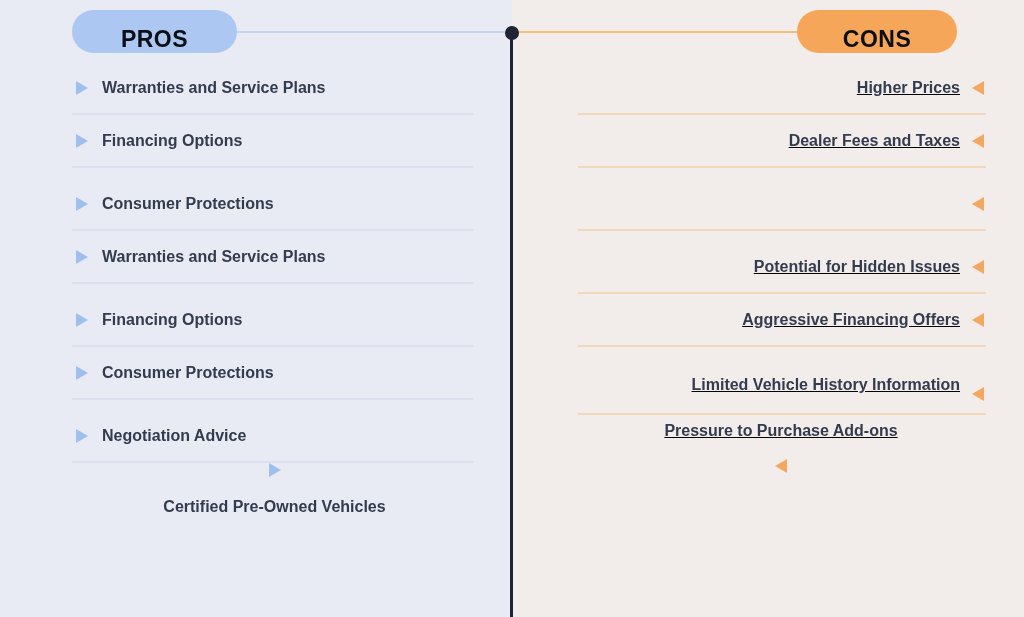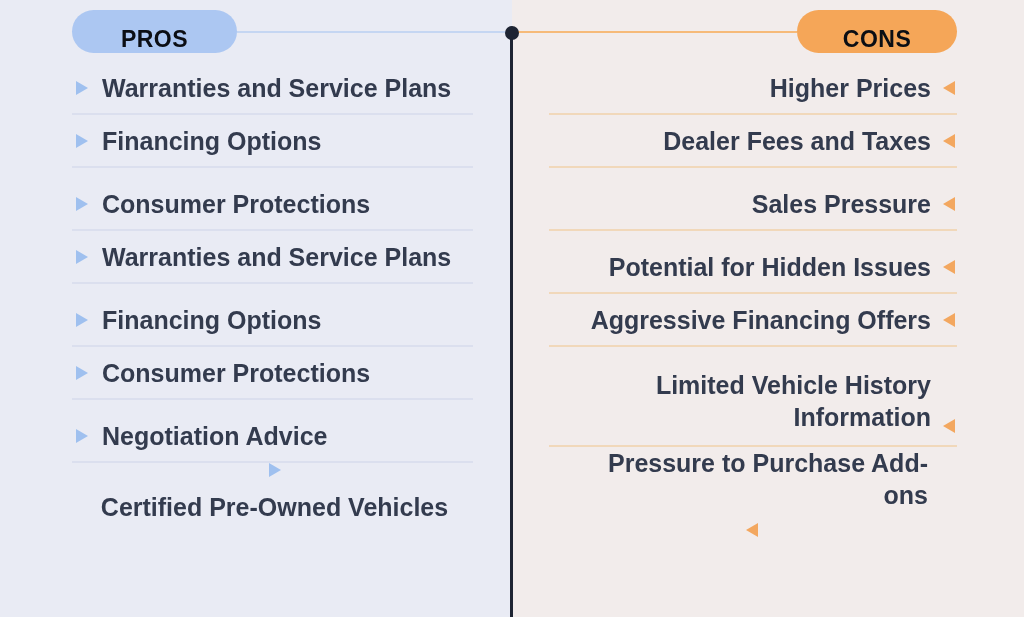--- a/index.html
+++ b/index.html
@@ -21,29 +21,29 @@
   .pill{
     position:absolute;top:10px;height:43px;border-radius:22px;
     display:flex;align-items:flex-end;justify-content:center;
     font-weight:700;font-size:23px;letter-spacing:.5px;color:#0B0E14;
   }
   .pill.pros{left:72px;width:165px;background:#ACC7F2;}
   .pill.cons{left:797px;width:160px;background:#F5A658;}
 
   .col{position:absolute;top:62px;display:flex;flex-direction:column;}
   .col.pros{left:72px;width:401px;}
-  .col.cons{left:549px;width:408px;}
+  .col.cons{left:578px;width:408px;text-decoration:underline;}
 
   .row{display:flex;align-items:center;min-height:53px;box-sizing:border-box;}
   .col.pros .row{border-bottom:2px solid #DBDFEE;gap:14px;padding-left:4px;}
   .col.cons .row{border-bottom:2px solid #F1D8BA;justify-content:flex-end;gap:12px;padding-right:2px;}
   .col.pros .row:last-child,.col.cons .row:last-child{border-bottom:none;flex-direction:column;}
   .row.gap{margin-top:10px;}
 
-  .txt{font-size:25px;font-weight:700;color:#333B4E;line-height:32px;}
+  .txt{font-size:16px;font-weight:700;color:#333B4E;line-height:32px;}
   .col.cons .txt{text-align:right;max-width:352px;}
 
   .tri{width:0;height:0;flex:0 0 auto;}
   .tri.right{border-left:12px solid #9FC0EF;border-top:7px solid transparent;border-bottom:7px solid transparent;}
   .tri.left{border-right:12px solid #F3A75F;border-top:7px solid transparent;border-bottom:7px solid transparent;}
 
   .row.align-top{align-items:flex-end;padding-top:12px;padding-bottom:12px;}
   .row.align-top .tri{margin-top:9px;}
 </style>
 </head>
@@ -103,21 +103,20 @@
   <div class="col cons">
     <div class="row">
       <span class="txt">Higher Prices</span>
       <span class="tri left"></span>
     </div>
     <div class="row">
       <span class="txt">Dealer Fees and Taxes</span>
       <span class="tri left"></span>
     </div>
     <div class="row gap">
-      <span class="txt">Sales Pressure</span>
       <span class="tri left"></span>
     </div>
     <div class="row gap">
       <span class="txt">Potential for Hidden Issues</span>
       <span class="tri left"></span>
     </div>
     <div class="row">
       <span class="txt">Aggressive Financing Offers</span>
       <span class="tri left"></span>
     </div>

